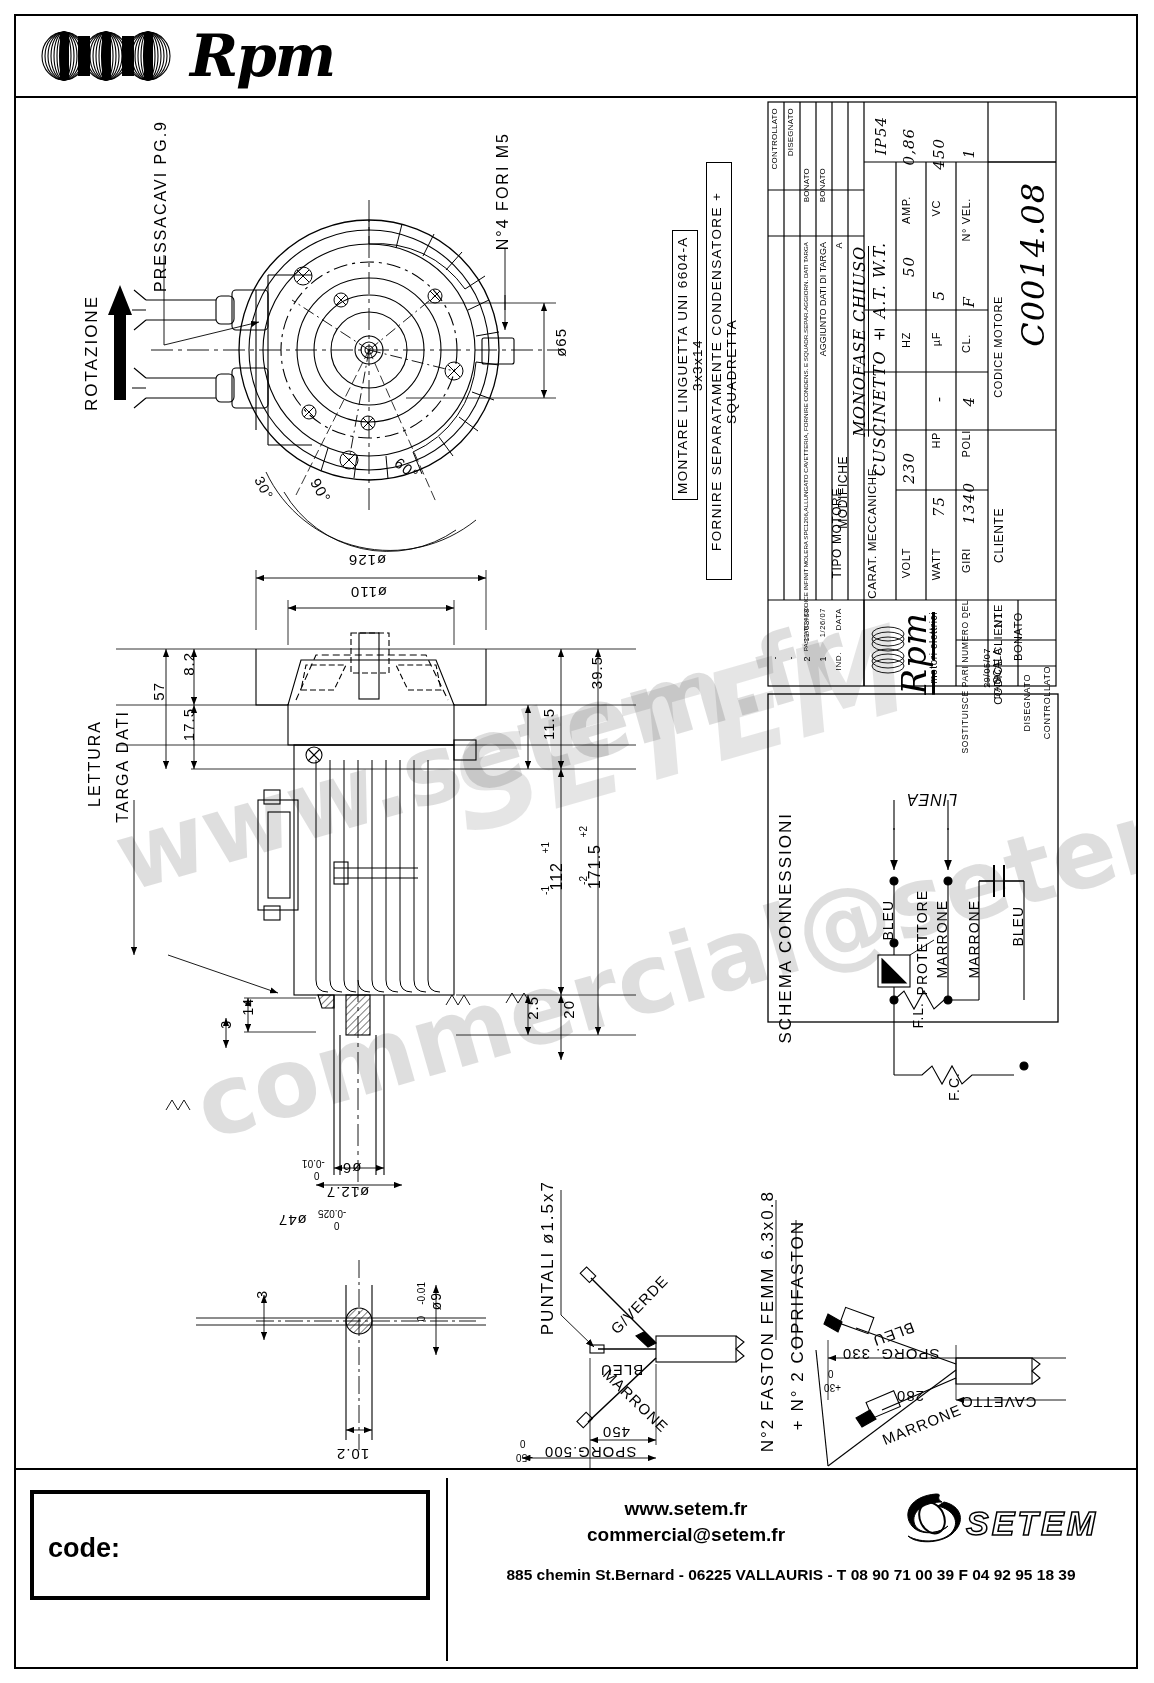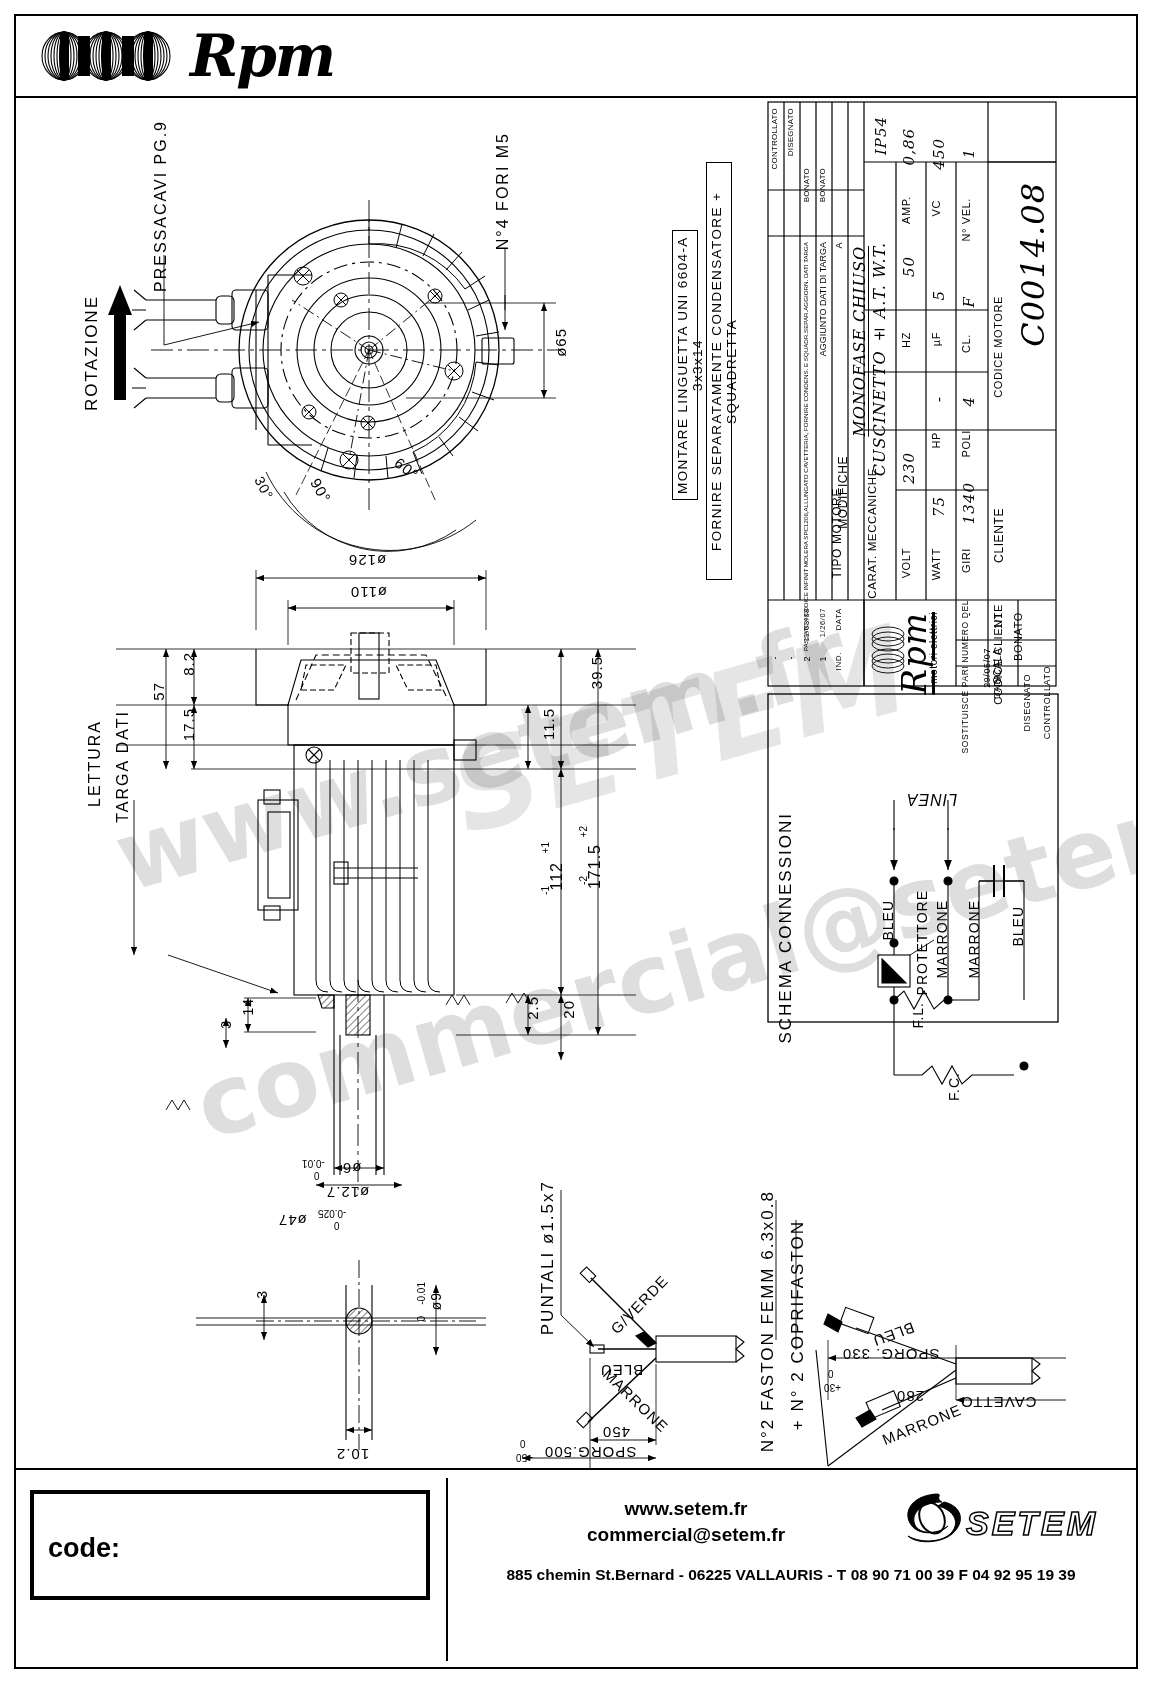--- a/index.html
+++ b/index.html
@@ -631,21 +631,21 @@
 
   <div class="ftr">
     <div class="codebox">
       <div class="clab">code:</div>
     </div>
     <div class="ftr-div"></div>
     <div class="setem-web">
       <div>www.setem.fr</div>
       <div>commercial@setem.fr</div>
     </div>
-    <div class="setem-addr">885 chemin St.Bernard  -  06225 VALLAURIS  -  T 08 90 71 00 39   F 04 92 95 19 39</div>
+    <div class="setem-addr">885 chemin St.Bernard  -  06225 VALLAURIS  -  T 08 90 71 00 39   F 04 92 95 18 39</div>
     <svg class="setem-logo" viewBox="0 0 230 66">
       <g fill="#000" stroke="#000">
         <path d="M40 6 C14 8, 6 26, 16 38 C24 48, 44 46, 52 38 C40 48, 20 46, 18 34
                  C16 22, 30 14, 46 14 C38 10, 48 6, 40 6 Z"></path>
         <path d="M48 14 C66 18, 70 34, 56 46 C44 56, 20 56, 12 48 C26 56, 48 54, 56 44
                  C64 34, 58 22, 42 18 Z"></path>
         <ellipse cx="36" cy="30" rx="12" ry="16" transform="rotate(-25 36 30)" fill="none" stroke-width="2"></ellipse>
       </g>
     </svg>
     <div class="setem-name">SETEM</div>

